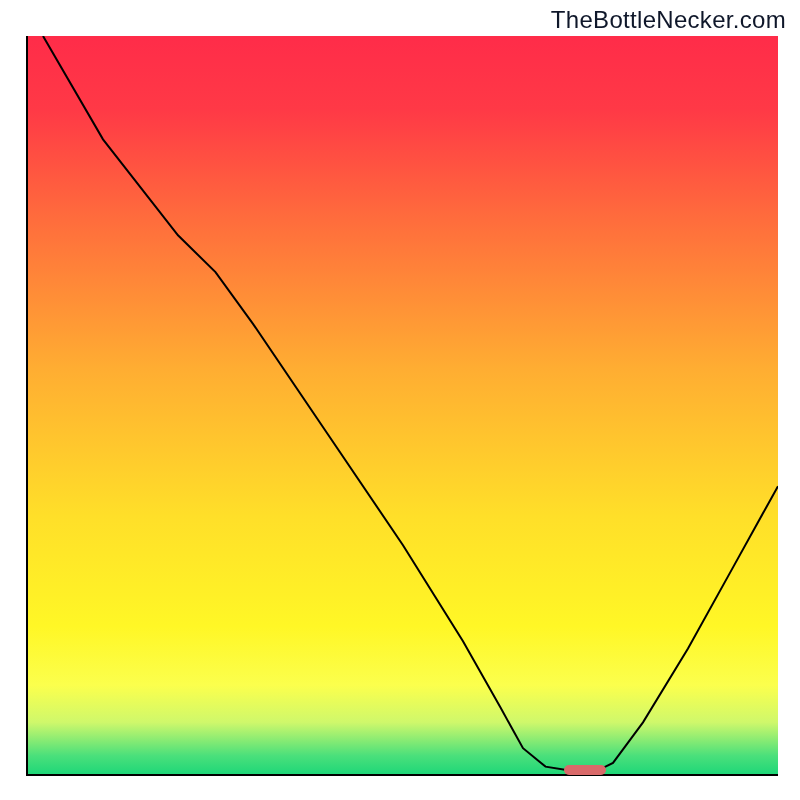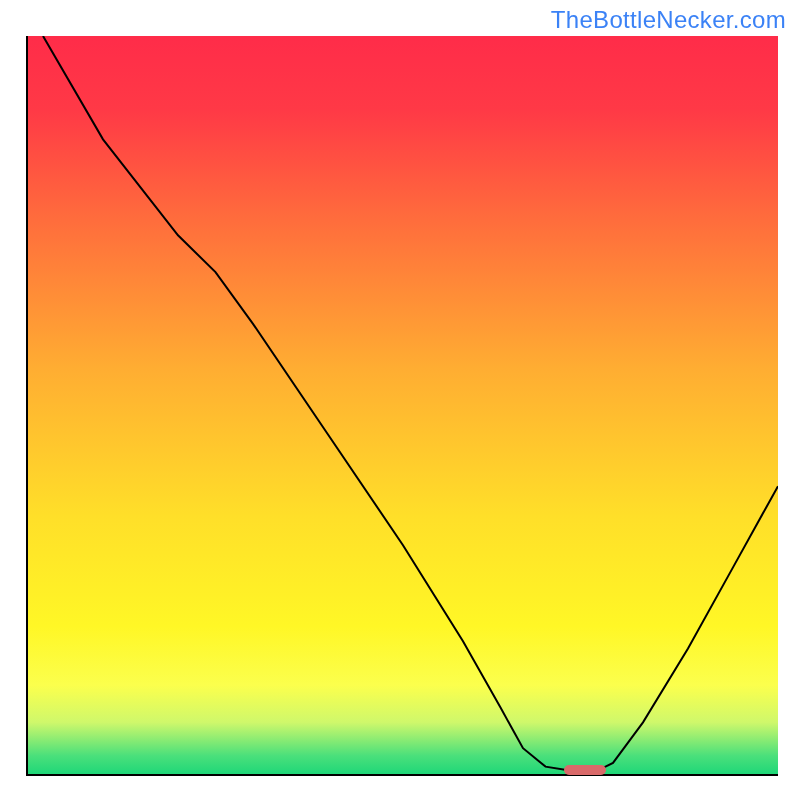--- a/index.html
+++ b/index.html
@@ -15,21 +15,21 @@
     width: 800px;
     height: 800px;
     box-sizing: border-box;
   }
   .watermark {
     position: absolute;
     top: 6px;
     right: 14px;
     font-size: 24px;
     font-weight: 500;
-    color: #3b82f6;
+    color: #0f172a;
     letter-spacing: 0.3px;
     z-index: 5;
   }
   .chart-area {
     position: absolute;
     left: 26px;
     top: 36px;
     width: 752px;
     height: 740px;
     border-left: 2px solid #000;

